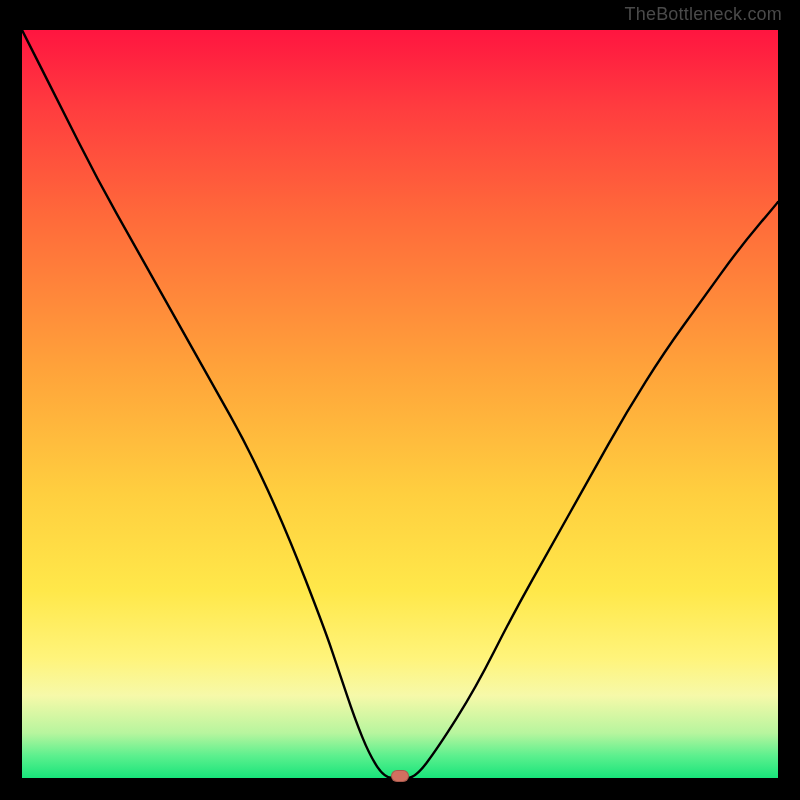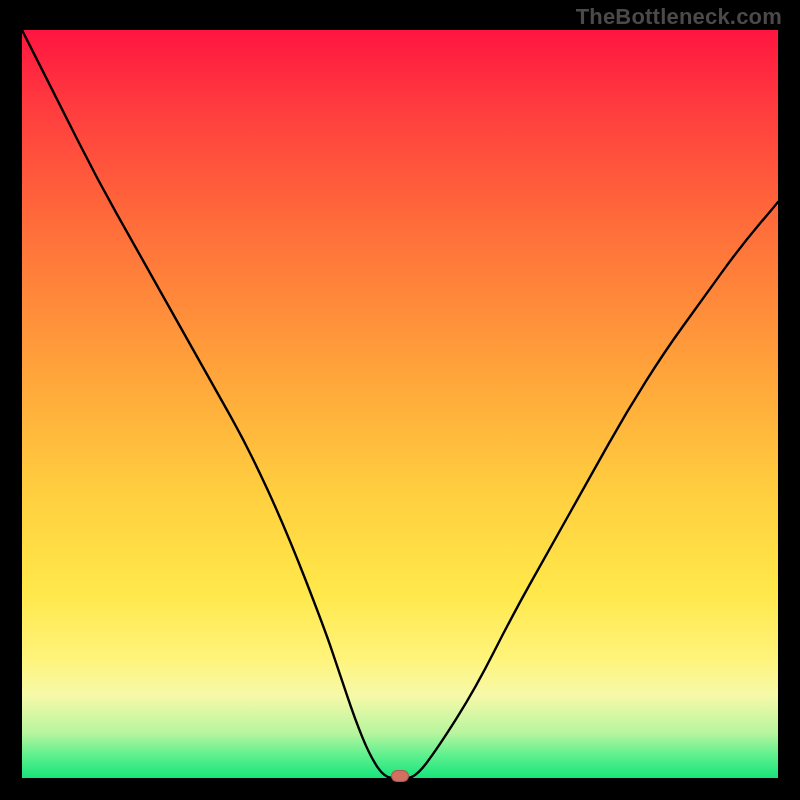--- a/index.html
+++ b/index.html
@@ -15,22 +15,22 @@
     position: relative;
     width: 800px;
     height: 800px;
     background: #000;
   }
   .watermark {
     position: absolute;
     top: 4px;
     right: 18px;
     color: #4a4a4a;
-    font-size: 22px;
-    font-weight: 700;
+    font-size: 18px;
+    font-weight: 400;
     letter-spacing: 0.2px;
   }
   .plot {
     position: absolute;
     left: 22px;
     top: 30px;
     width: 756px;
     height: 748px;
     
     background: linear-gradient(

